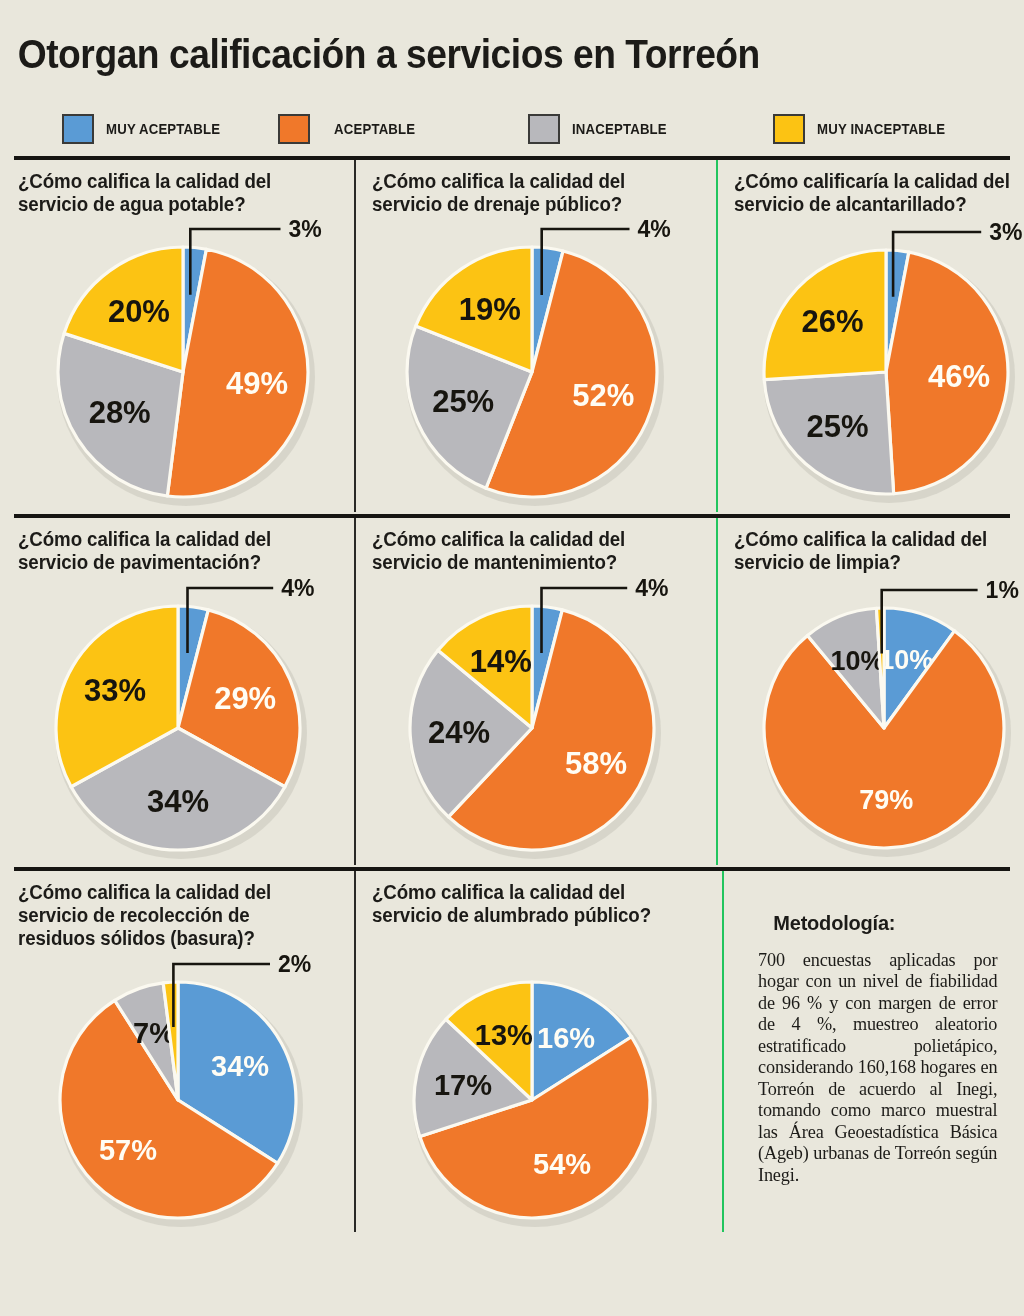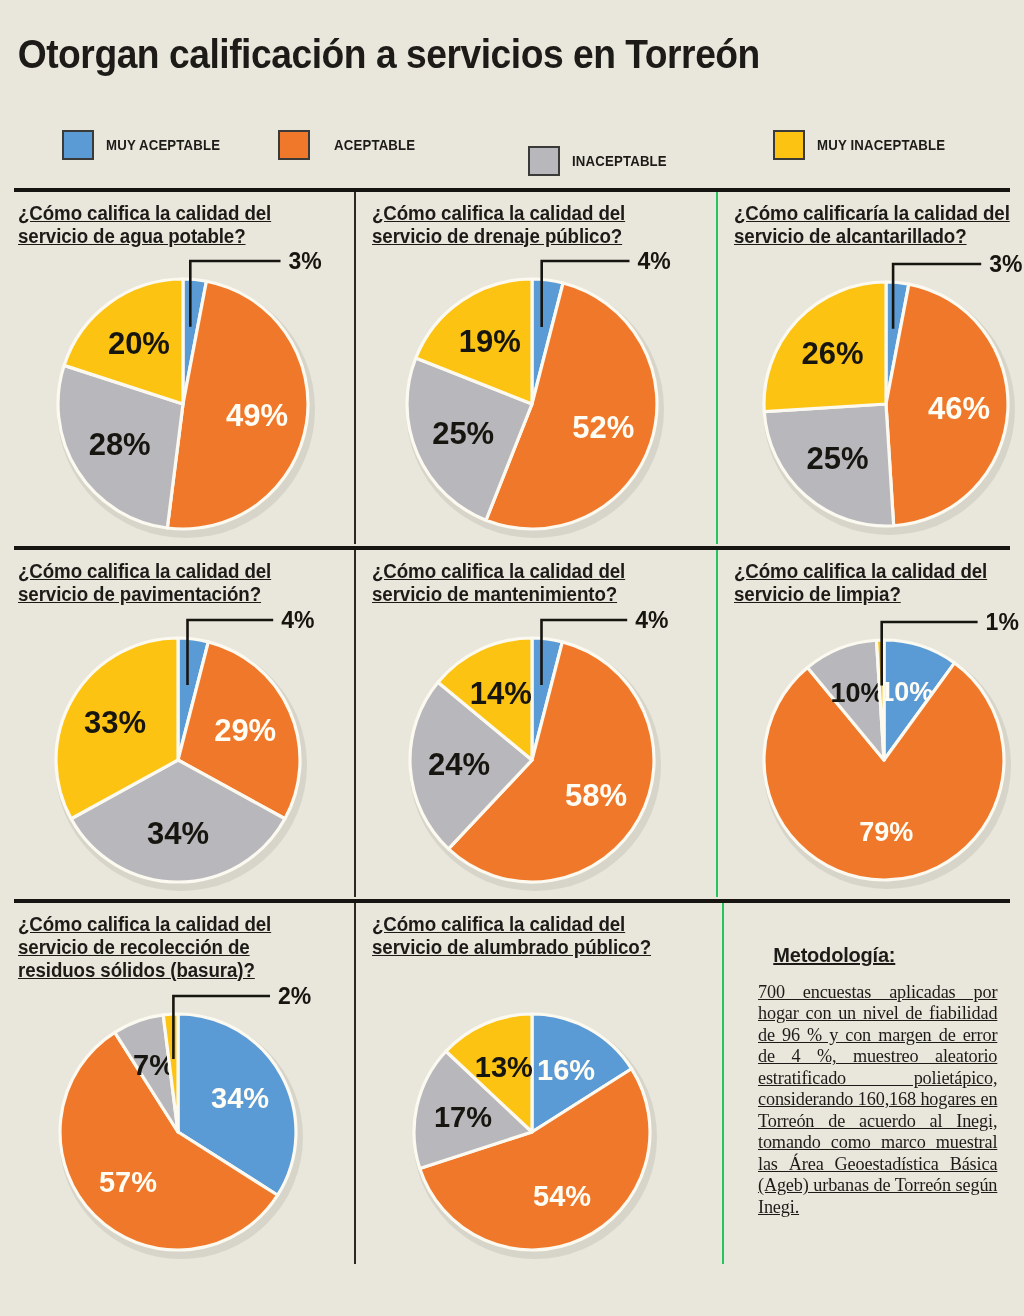--- a/index.html
+++ b/index.html
@@ -27,21 +27,21 @@
   }
   .legend{
     display:flex;
     align-items:center;
     padding:10px 0 10px 6px;
     gap:0;
   }
   .legend-item{display:flex;align-items:center;}
   .legend-item.i0{width:258px;justify-content:center;}
   .legend-item.i1{width:250px;gap:12px;}
-  .legend-item.i2{width:245px;margin-top:32px;}
+  .legend-item.i2{width:245px;}
   .legend-item.i3{width:auto;}
   .swatch{
     width:32px;height:30px;
     border:2px solid #3a3a38;
     box-sizing:border-box;
     flex:0 0 auto;
   }
   .legend-label{
     margin-left:12px;
     font-size:15px;
@@ -49,21 +49,21 @@
     letter-spacing:0.2px;
     transform:scaleX(0.88);
     transform-origin:left center;
     white-space:nowrap;
   }
 
   .rule{height:4px;background:#161512;margin:2px 0 0 0;}
 
   
   .row{display:flex;position:relative;}
-  .cell{position:relative;box-sizing:border-box;text-decoration:underline;}
+  .cell{position:relative;box-sizing:border-box;}
   .cell.c0{width:340px;padding:10px 14px 0 4px;}
   .cell.c1{width:404px;padding:10px 14px 0 16px;border-left:2px solid #2a2926;}
   .cell.c2{width:316px;padding:10px 4px 0 16px;border-left:2px solid #22c55e;}
 
   .q{
     font-size:19.5px;
     font-weight:700;
     line-height:1.18;
     letter-spacing:-0.1px;
     min-height:48px;

